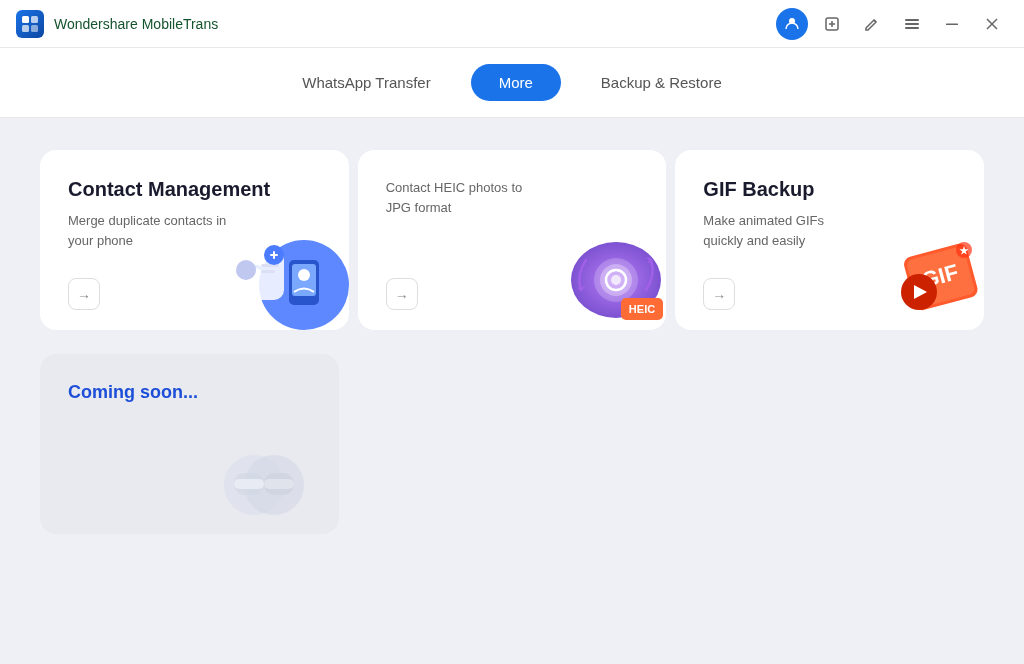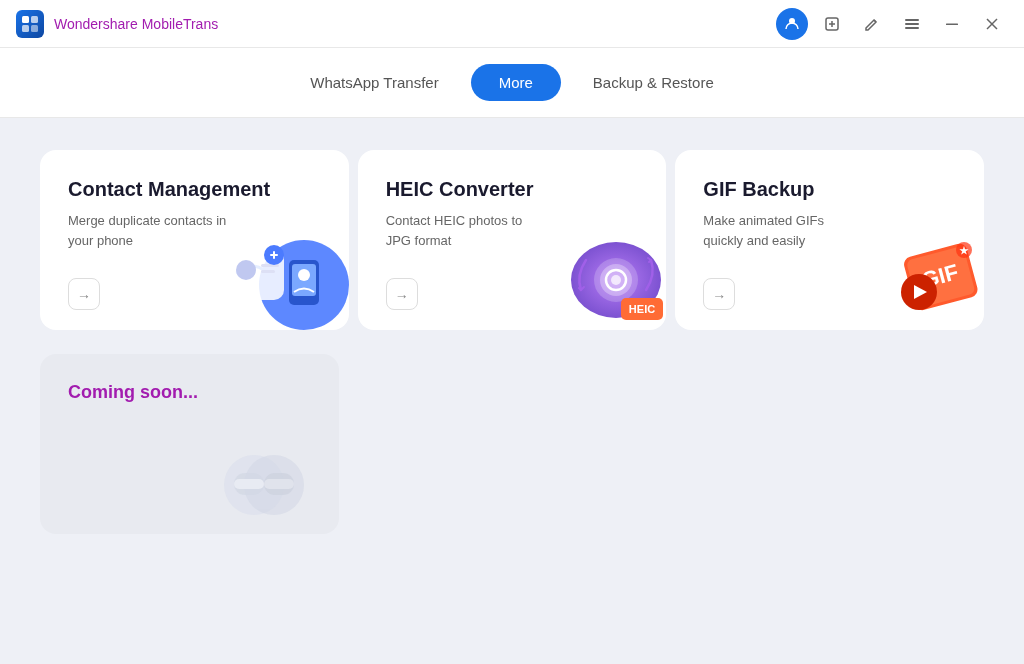--- a/index.html
+++ b/index.html
@@ -36,21 +36,21 @@
       display: flex;
       align-items: center;
       justify-content: center;
       color: white;
       font-size: 14px;
       font-weight: bold;
     }
     .app-title {
       font-size: 14px;
       font-weight: 500;
-      color: #a21caf;
+      color: #14532d;
     }
     .titlebar-right {
       display: flex;
       align-items: center;
       gap: 8px;
     }
     .titlebar-btn {
       width: 32px;
       height: 32px;
       border: none;
@@ -77,21 +77,21 @@
       font-size: 16px;
     }
 
     
     .nav-bar {
       background: #ffffff;
       display: flex;
       align-items: center;
       justify-content: center;
       padding: 16px 24px;
-      gap: 4px;
+      gap: 12px;
       border-bottom: 1px solid #e8e8e8;
     }
     .nav-tab {
       padding: 10px 28px;
       border-radius: 25px;
       border: none;
       background: transparent;
       font-size: 15px;
       color: #555;
       cursor: pointer;
@@ -188,21 +188,21 @@
       border-radius: 16px;
       padding: 28px 28px 20px 28px;
       min-height: 180px;
       position: relative;
       overflow: hidden;
       cursor: default;
     }
     .coming-soon-text {
       font-size: 18px;
       font-weight: 600;
-      color: #a21caf;
+      color: #1d4ed8;
     }
     .coming-soon-illus {
       position: absolute;
       right: 20px;
       bottom: 15px;
       opacity: 0.5;
     }
 
     .bottom-row {
       display: grid;
@@ -308,21 +308,20 @@
           <rect x="42" y="50" width="14" height="3" rx="1.5" fill="#DDE0F5"></rect>
 
           <circle cx="55" cy="35" r="10" fill="#4B7BFF"></circle>
           <rect x="51" y="34" width="8" height="2" rx="1" fill="white"></rect>
           <rect x="54" y="31" width="2" height="8" rx="1" fill="white"></rect>
         </svg>
       </div>
     </div>
 
     <div class="card">
-      <div class="card-title">HEIC Converter</div>
       <div class="card-desc">Contact HEIC photos to JPG format</div>
       <div class="card-arrow">→</div>
       <div class="card-illustration heic-illus">
         <svg width="130" height="110" viewBox="0 0 130 110" fill="none">
 
           <ellipse cx="80" cy="60" rx="45" ry="38" fill="url(#heicGrad)" opacity="0.9"></ellipse>
           <defs>
             <radialGradient id="heicGrad" cx="50%" cy="50%" r="50%">
               <stop offset="0%" stop-color="#B06EF5"></stop>
               <stop offset="100%" stop-color="#6E3FCC"></stop>

